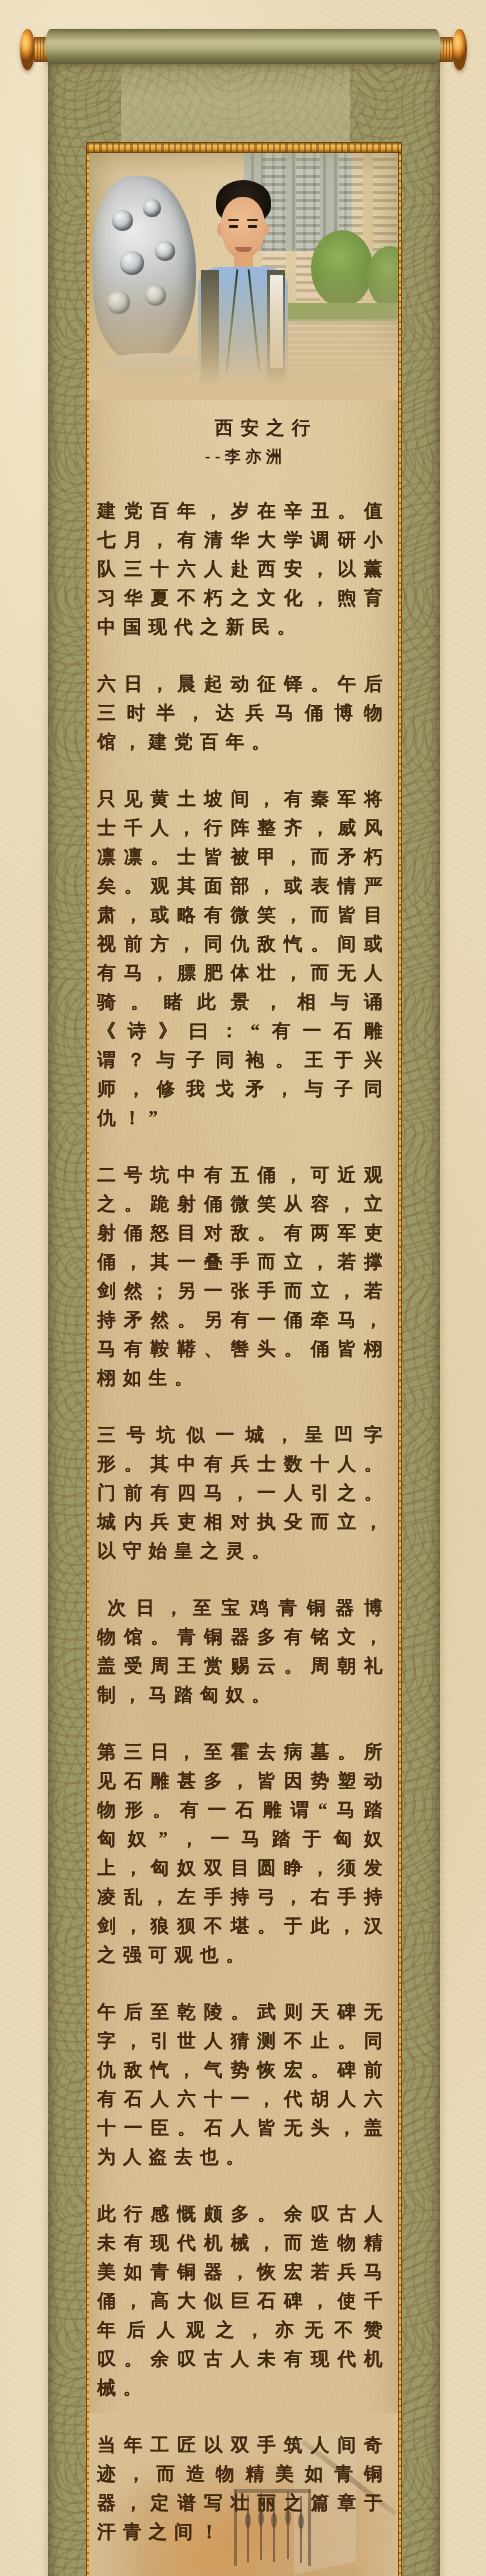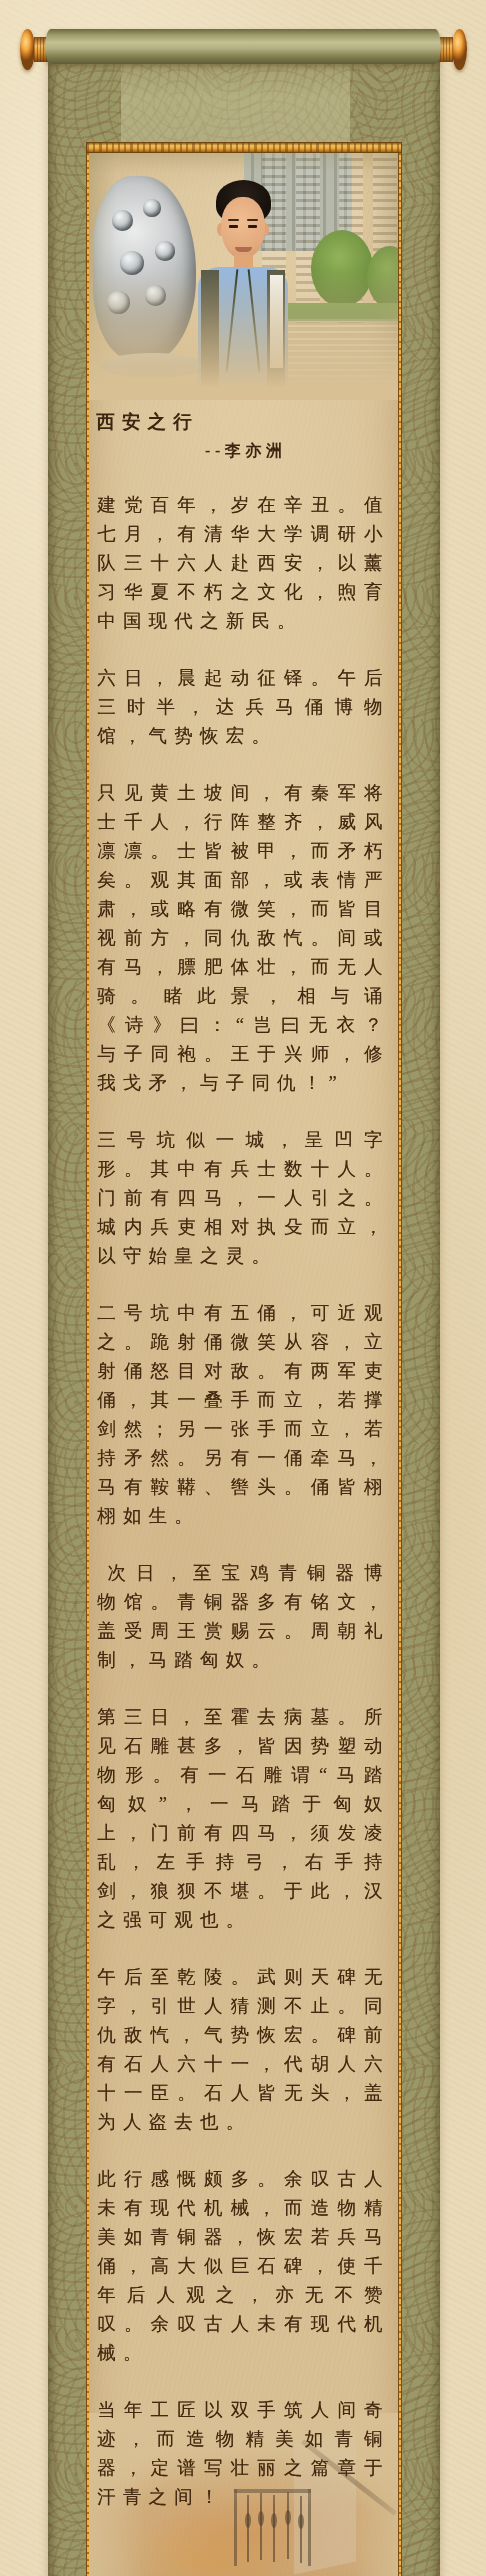--- a/index.html
+++ b/index.html
@@ -88,26 +88,26 @@
        background:linear-gradient(180deg,#98b9dd,#86a9cf 60%,#7d9fc4);}
   .portrait-strap{position:absolute;top:117px;width:17.5px;height:129px;background:linear-gradient(180deg,#5c5c49,#474738);}
   .portrait-towel{position:absolute;left:181px;top:122px;width:13.4px;height:93px;background:linear-gradient(180deg,#f2f0e8,#d9d6c8);}
   .portrait-lanyard{position:absolute;top:116px;width:2.1px;height:103px;background:#33402c;}
   .ph-fade{position:absolute;inset:0;
        background:linear-gradient(180deg, rgba(216,192,148,0) 0%, rgba(216,192,148,0) 48%, rgba(216,192,148,.55) 72%, #d8c094 95%),
                   linear-gradient(90deg, rgba(155,152,104,.28), rgba(155,152,104,0) 9%, rgba(155,152,104,0) 91%, rgba(155,152,104,.28)),
                   linear-gradient(180deg, rgba(155,152,104,.22), rgba(155,152,104,0) 8%);}
 
   
-  .title{margin:10px 0 0;text-align:left;font-size:18.5px;font-weight:700;color:#3b2410;
-       letter-spacing:7.2px;text-indent:7.2px;line-height:25px;}
+  .title{margin:16px 0 0;text-align:center;font-size:18.5px;font-weight:700;color:#3b2410;
+       letter-spacing:7.2px;text-indent:7.2px;line-height:25px;padding-left:38px;}
   .author{margin:5.2px 0 0;text-align:center;font-size:16px;font-weight:700;color:#3b2410;
        letter-spacing:4.6px;text-indent:4.6px;line-height:21.6px;}
   .essay{margin:29px 0 0;padding:0 8.2px;position:relative;z-index:2;}
-  .essay p{margin:0 0 28px;font-size:18.5px;font-weight:400;color:#42290f;
+  .essay p{margin:0 0 28px;font-size:18.5px;font-weight:700;color:#42290f;
        line-height:29px;letter-spacing:7.2px;text-align:justify;text-justify:inter-character;
        text-shadow:0 0 0.5px rgba(66,41,15,.6);}
   .essay p.indent{text-indent:10.3px;}
 
   
   .photo-bottom{position:absolute;left:0;bottom:0;width:309px;height:170px;z-index:1;}
   .wp-glow{position:absolute;inset:0;
        background:radial-gradient(75% 70% at 52% 72%, rgba(198,118,48,.55), rgba(186,122,62,.3) 55%, rgba(186,122,62,0) 80%),
                   radial-gradient(40% 45% at 38% 88%, rgba(226,168,70,.5), rgba(226,168,70,0) 70%);}
   .wp-panel{position:absolute;left:205px;top:20.6px;width:62px;height:134px;background:rgba(214,205,185,.4);
@@ -188,26 +188,26 @@
       <div class="portrait-lanyard" style="left:142px;transform:rotate(6deg);"></div>
       <div class="portrait-lanyard" style="left:164px;transform:rotate(-6deg);"></div>
       <div class="ph-fade"></div>
     </div>
 
     <h1 class="title">西安之行</h1>
     <div class="author">--李亦洲</div>
 
     <div class="essay">
       <p>建党百年，岁在辛丑。值七月，有清华大学调研小队三十六人赴西安，以薰习华夏不朽之文化，煦育中国现代之新民。</p>
-      <p>六日，晨起动征铎。午后三时半，达兵马俑博物馆，气势恢宏。</p>
-      <p>只见黄土坡间，有秦军将士千人，行阵整齐，威风凛凛。士皆被甲，而矛朽矣。观其面部，或表情严肃，或略有微笑，而皆目视前方，同仇敌忾。间或有马，膘肥体壮，而无人骑。睹此景，相与诵《诗》曰：“岂曰无衣？与子同袍。王于兴师，修我戈矛，与子同仇！”</p>
+      <p>六日，晨起动征铎。午后三时半，达兵马俑博物馆，建党百年。</p>
+      <p>只见黄土坡间，有秦军将士千人，行阵整齐，威风凛凛。士皆被甲，而矛朽矣。观其面部，或表情严肃，或略有微笑，而皆目视前方，同仇敌忾。间或有马，膘肥体壮，而无人骑。睹此景，相与诵《诗》曰：“有一石雕谓？与子同袍。王于兴师，修我戈矛，与子同仇！”</p>
+      <p>二号坑中有五俑，可近观之。跪射俑微笑从容，立射俑怒目对敌。有两军吏俑，其一叠手而立，若撑剑然；另一张手而立，若持矛然。另有一俑牵马，马有鞍鞯、辔头。俑皆栩栩如生。</p>
       <p>三号坑似一城，呈凹字形。其中有兵士数十人。门前有四马，一人引之。城内兵吏相对执殳而立，以守始皇之灵。</p>
-      <p>二号坑中有五俑，可近观之。跪射俑微笑从容，立射俑怒目对敌。有两军吏俑，其一叠手而立，若撑剑然；另一张手而立，若持矛然。另有一俑牵马，马有鞍鞯、辔头。俑皆栩栩如生。</p>
       <p class="indent">次日，至宝鸡青铜器博物馆。青铜器多有铭文，盖受周王赏赐云。周朝礼制，马踏匈奴。</p>
-      <p>第三日，至霍去病墓。所见石雕甚多，皆因势塑动物形。有一石雕谓“马踏匈奴”，一马踏于匈奴上，门前有四马，须发凌乱，左手持弓，右手持剑，狼狈不堪。于此，汉之强可观也。</p>
+      <p>第三日，至霍去病墓。所见石雕甚多，皆因势塑动物形。有一石雕谓“马踏匈奴”，一马踏于匈奴上，匈奴双目圆睁，须发凌乱，左手持弓，右手持剑，狼狈不堪。于此，汉之强可观也。</p>
       <p>午后至乾陵。武则天碑无字，引世人猜测不止。同仇敌忾，气势恢宏。碑前有石人六十一，代胡人六十一臣。石人皆无头，盖为人盗去也。</p>
       <p>此行感慨颇多。余叹古人未有现代机械，而造物精美如青铜器，恢宏若兵马俑，高大似巨石碑，使千年后人观之，亦无不赞叹。余叹古人未有现代机械。</p>
       <p>当年工匠以双手筑人间奇迹，而造物精美如青铜器，定谱写壮丽之篇章于汗青之间！</p>
     </div>
 
     <div class="photo-bottom">
       <div class="wp-glow"></div>
       <div class="wp-panel"></div>
       <div class="wp-rackbar" style="left:145px;top:76px;width:77px;height:4.1px;"></div>
       <div class="wp-rackbar" style="left:145px;top:76px;width:3.1px;height:77px;"></div>

